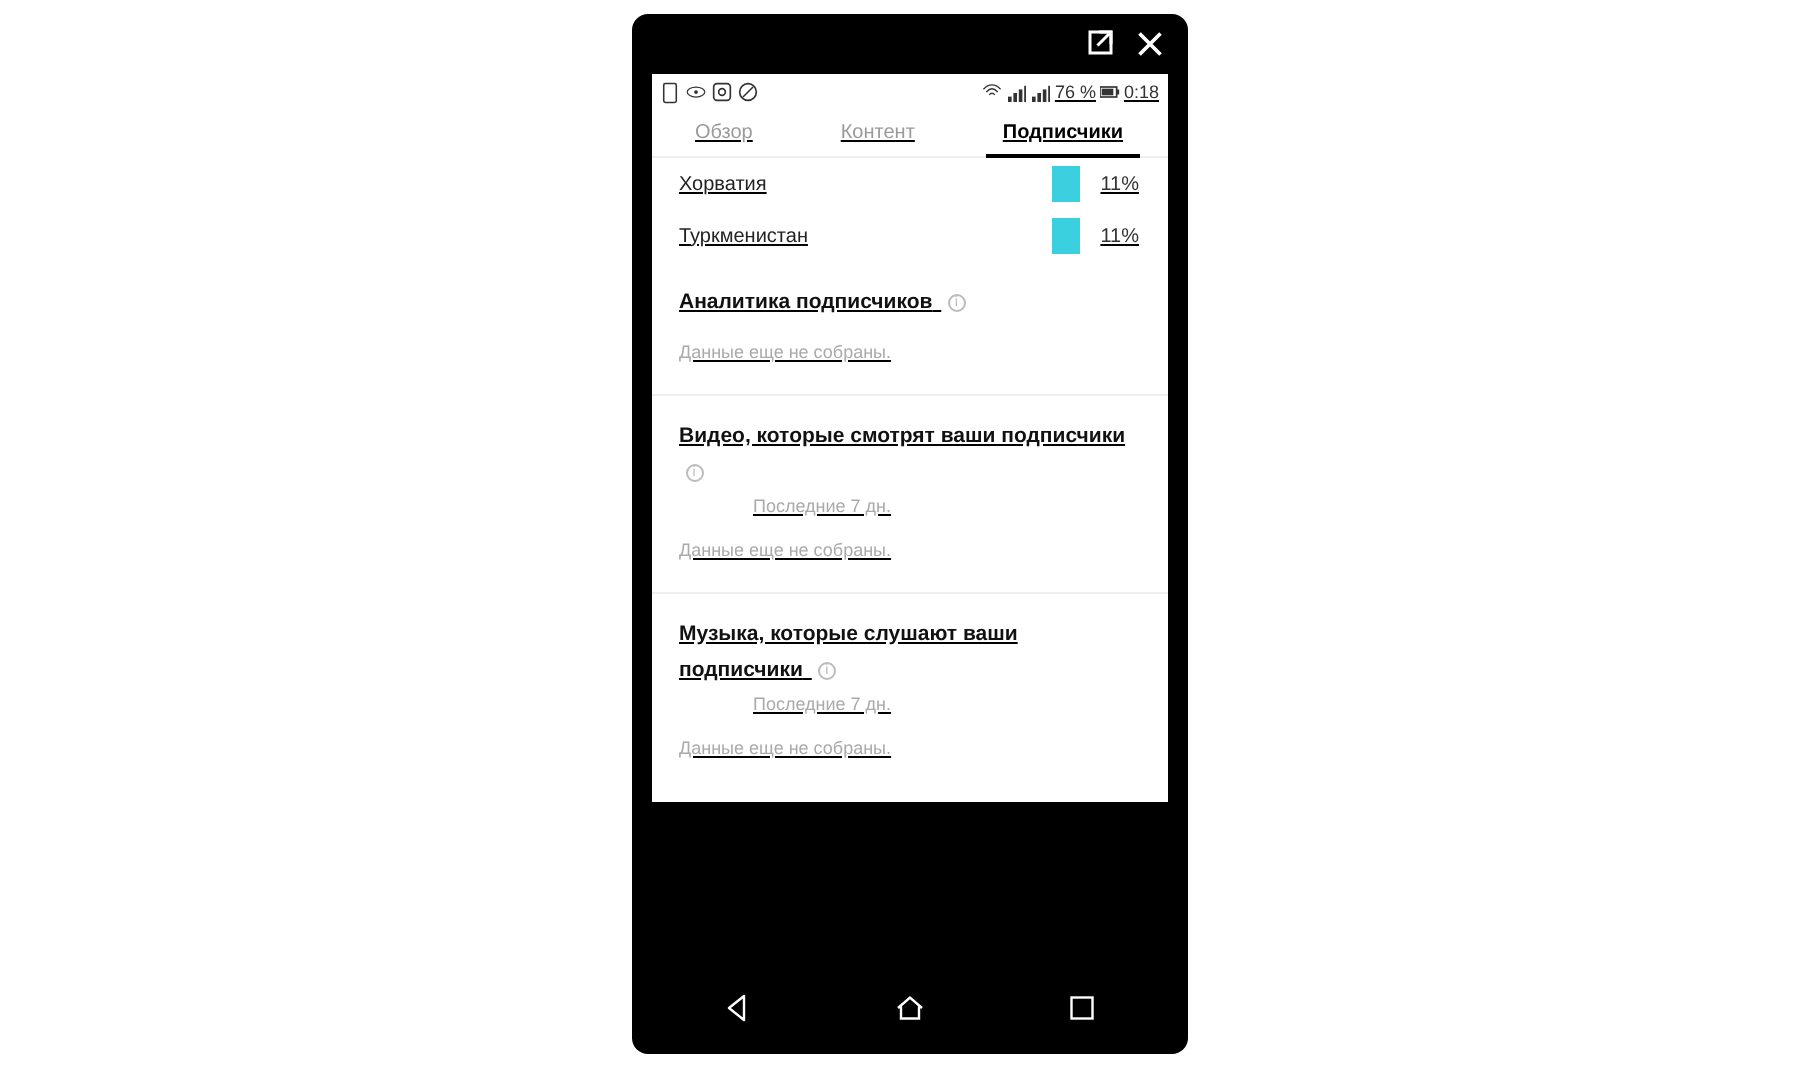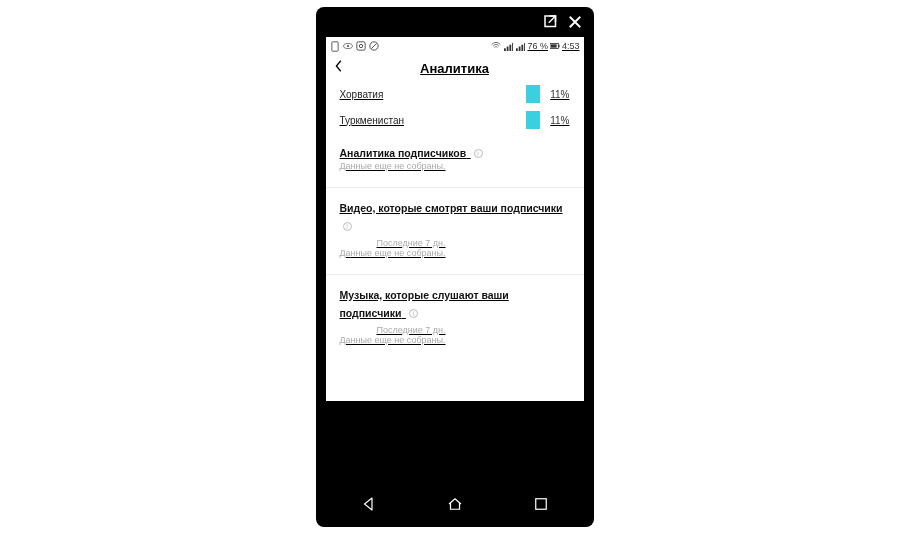--- a/index.html
+++ b/index.html
@@ -88,21 +88,21 @@
   .info-icon {
     display: inline-block; width: 9px; height: 9px;
     border: 1px solid #bbb; border-radius: 50%;
     font-size: 7px; line-height: 8px; text-align: center;
     color: #bbb; margin-left: 3px; vertical-align: 1px;
   }
   .subtext {
     font-size: 9px; color: #aaa; margin-top: 4px; margin-left: 37px;
   }
   .muted {
-    font-size: 9px; color: #aaa; margin-top: 0;
+    font-size: 9px; color: #aaa; margin-top: 12px;
   }
   .divider {
     height: 1px; background: #eee; margin: 10px 0 0;
   }
   .navbar {
     position: absolute; bottom: 0; left: 10px; right: 10px;
     height: 42px; background: #000;
     display: flex; align-items: center; justify-content: space-around;
   }
   .navbar svg { width: 18px; height: 18px; }
@@ -181,33 +181,30 @@
             </svg>
         </span>
         <span>76 %</span>
         <span class="ico">
           <svg viewBox="0 0 12 6" width="11" height="6">
               <rect x="0" y="0" width="10" height="6" fill="none" stroke="#333"></rect>
               <rect x="10" y="1.5" width="1.5" height="3" fill="#333"></rect>
               <rect x="1" y="1" width="7" height="4" fill="#333"></rect>
             </svg>
         </span>
-        <span>4:53</span>
+        <span>0:18</span>
       </div>
     </div>
 
-    <div class="header">
-      <span class="back">
-        <svg width="14" height="14" viewBox="0 0 10 16" fill="none" stroke="#000" stroke-width="1.5">
-            <path d="M7 2L2 8l5 6"></path>
-          </svg>
-      </span>
-      <span class="header-title">Аналитика</span>
+
+    <div class="tabs">
+      <div class="tab">Обзор</div>
+      <div class="tab">Контент</div>
+      <div class="tab active">Подписчики</div>
     </div>
-
 
     <div class="content">
 
       <div class="country-row">
         <span class="country-name">Хорватия</span>
         <span class="bar-wrap">
             <span class="bar" style="width:14px"></span>
           </span>
         <span class="pct">11%</span>
       </div>

